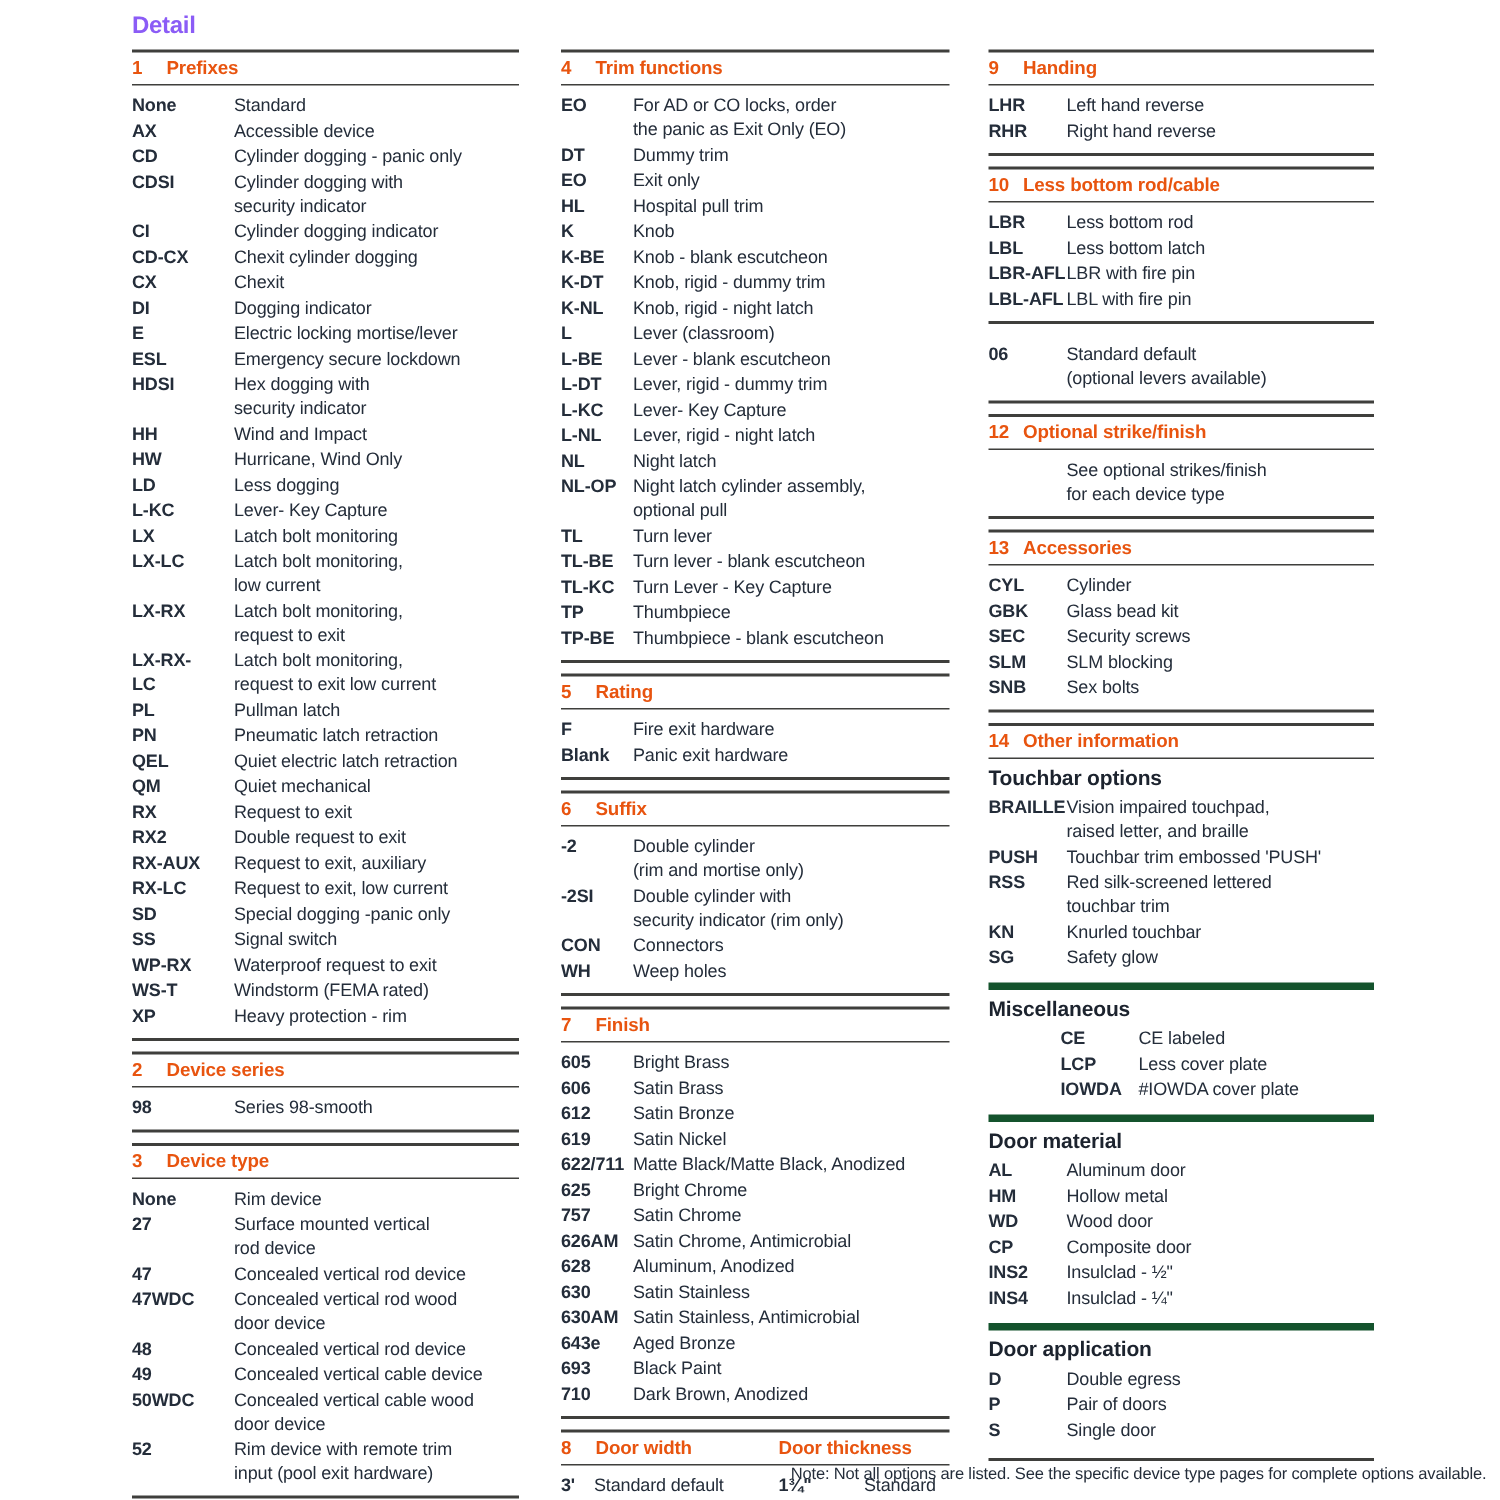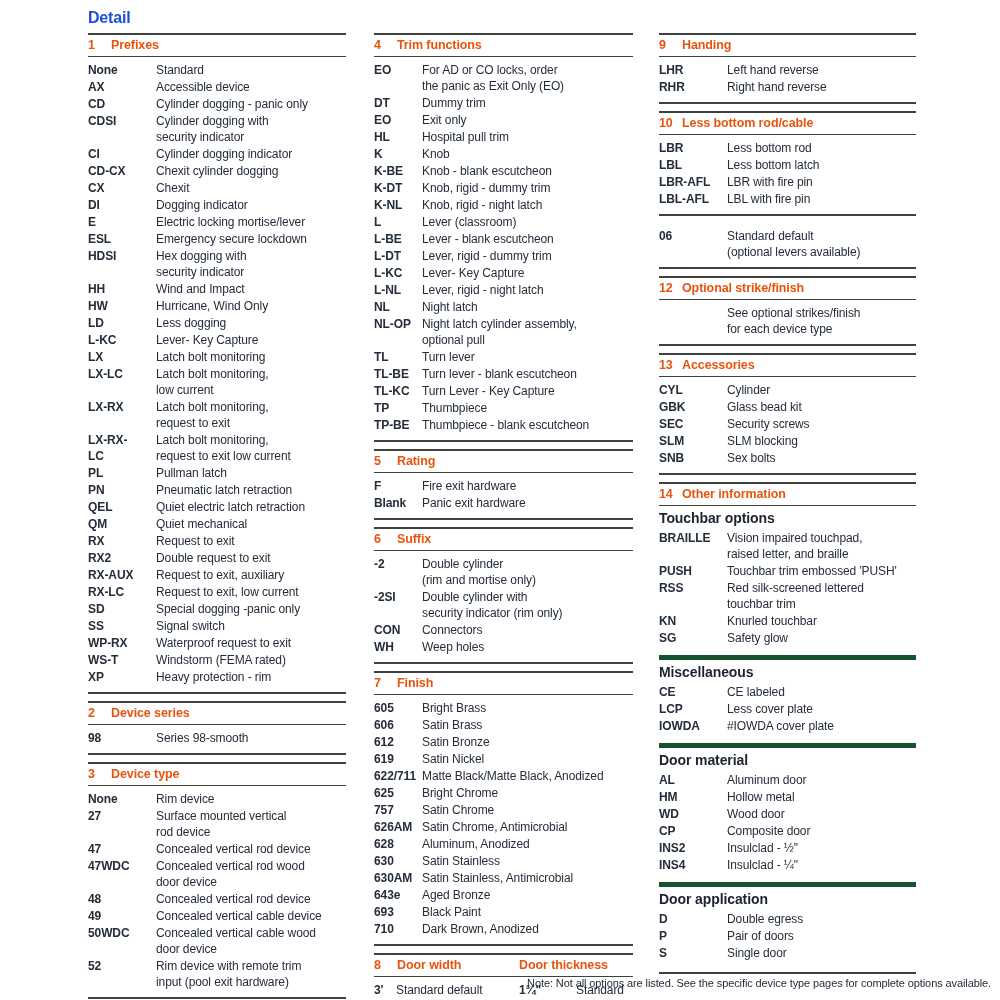--- a/index.html
+++ b/index.html
@@ -3,21 +3,21 @@
 <meta charset="utf-8">
 <style>
   * { margin:0; padding:0; box-sizing:border-box; }
   html,body { background:#ffffff; }
   .page {
     position:relative; width:1000px; height:1000px; background:#ffffff;
     font-family:"Liberation Sans", sans-serif; color:#242d3a; overflow:hidden;
   }
   .page-title {
     position:absolute; left:88px; top:9px;
-    font-size:16px; font-weight:bold; color:#1d4ed8; letter-spacing:-0.2px;
+    font-size:16px; font-weight:bold; color:#8b5cf6; letter-spacing:-0.2px;
   }
   .col { position:absolute; top:33px; }
   .col-1 { left:88px;  width:258px; }
   .col-2 { left:374px; width:259px; }
   .col-3 { left:659px; width:257px; }
   .section { margin-bottom:7px; }
   .sec-header {
     display:flex; border-top:2px solid #3f3f3c; border-bottom:1px solid #3f3f3c;
     padding:3px 0 4px 0; color:#e8540f; font-weight:bold; font-size:12.5px;
     letter-spacing:-0.1px;
@@ -28,21 +28,21 @@
   .sec-header { position:relative; }
   .rows { padding:5px 0 6px 0; }
   .section { border-bottom:2px solid #3f3f3c; }
   .entry { display:flex; align-items:flex-start; margin-bottom:1px; }
   .code {
     flex:0 0 auto; font-weight:bold; font-size:12px; line-height:16px;
     white-space:pre-line; letter-spacing:-0.1px;
   }
   .col-1 .code { width:68px; }
   .col-2 .code { width:48px; }
-  .col-3 .code { width:68px; }
+  .col-3 .code { width:52px; }
   .desc {
     flex:1 1 auto; font-size:12px; line-height:16px; white-space:pre-line;
     letter-spacing:-0.1px;
   }
   .group-heading {
     font-weight:bold; font-size:14px; color:#1c232e; line-height:16px;
     padding:4px 0 2px 0; letter-spacing:-0.1px;
   }
   .group + .group .group-heading { border-top:5px solid #14532d; margin-top:4px; }
   
@@ -598,21 +598,21 @@
                 <span class="desc">Knurled touchbar</span>
               </div>
               <div class="entry">
                 <span class="code">SG</span>
                 <span class="desc">Safety glow</span>
               </div>
             </div>
           </div>
           <div class="group">
             <div class="group-heading">Miscellaneous</div>
-            <div class="rows" style="padding: 2px 0px 4px;">
+            <div class="rows" style="padding: 2px 0px 4px; margin-left: 48px;">
               <div class="entry">
                 <span class="code">CE</span>
                 <span class="desc">CE labeled</span>
               </div>
               <div class="entry">
                 <span class="code">LCP</span>
                 <span class="desc">Less cover plate</span>
               </div>
               <div class="entry">
                 <span class="code">IOWDA</span>

